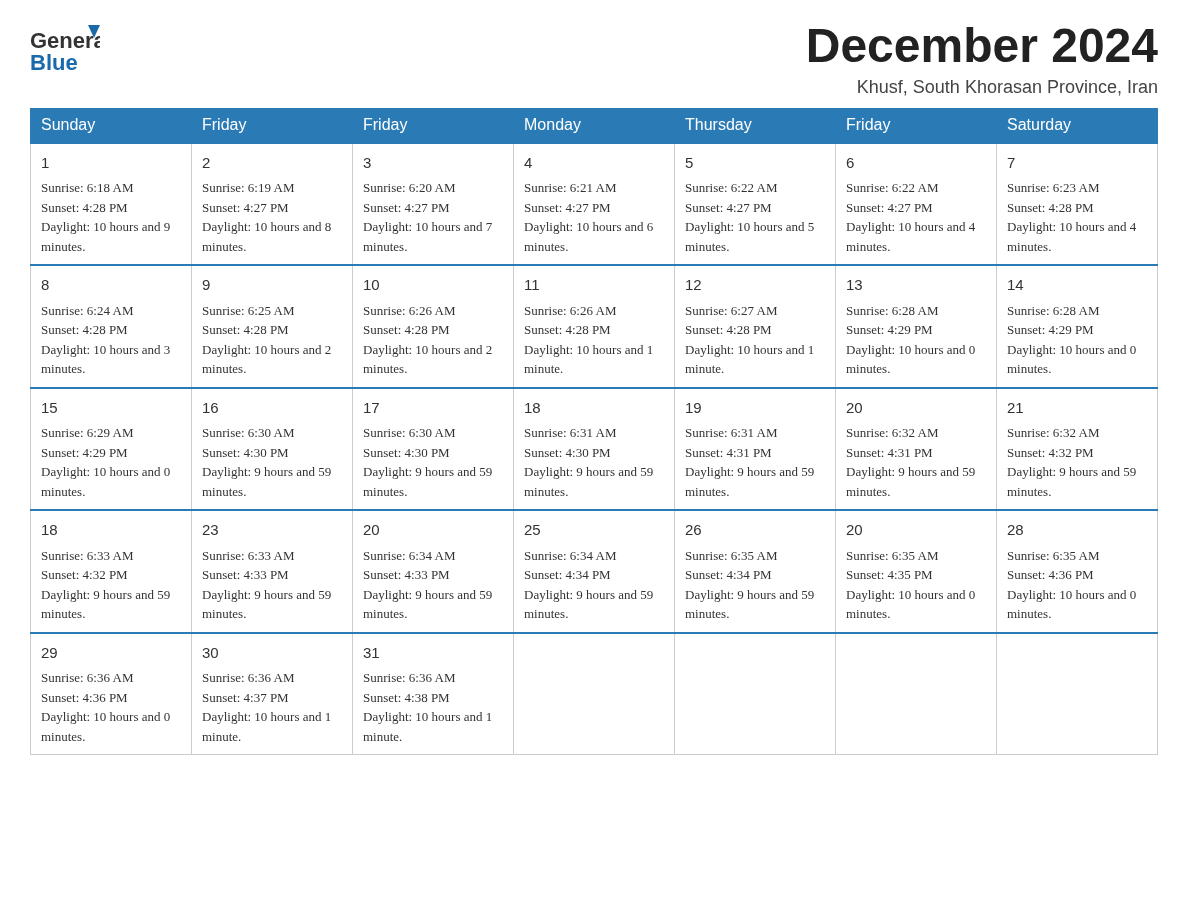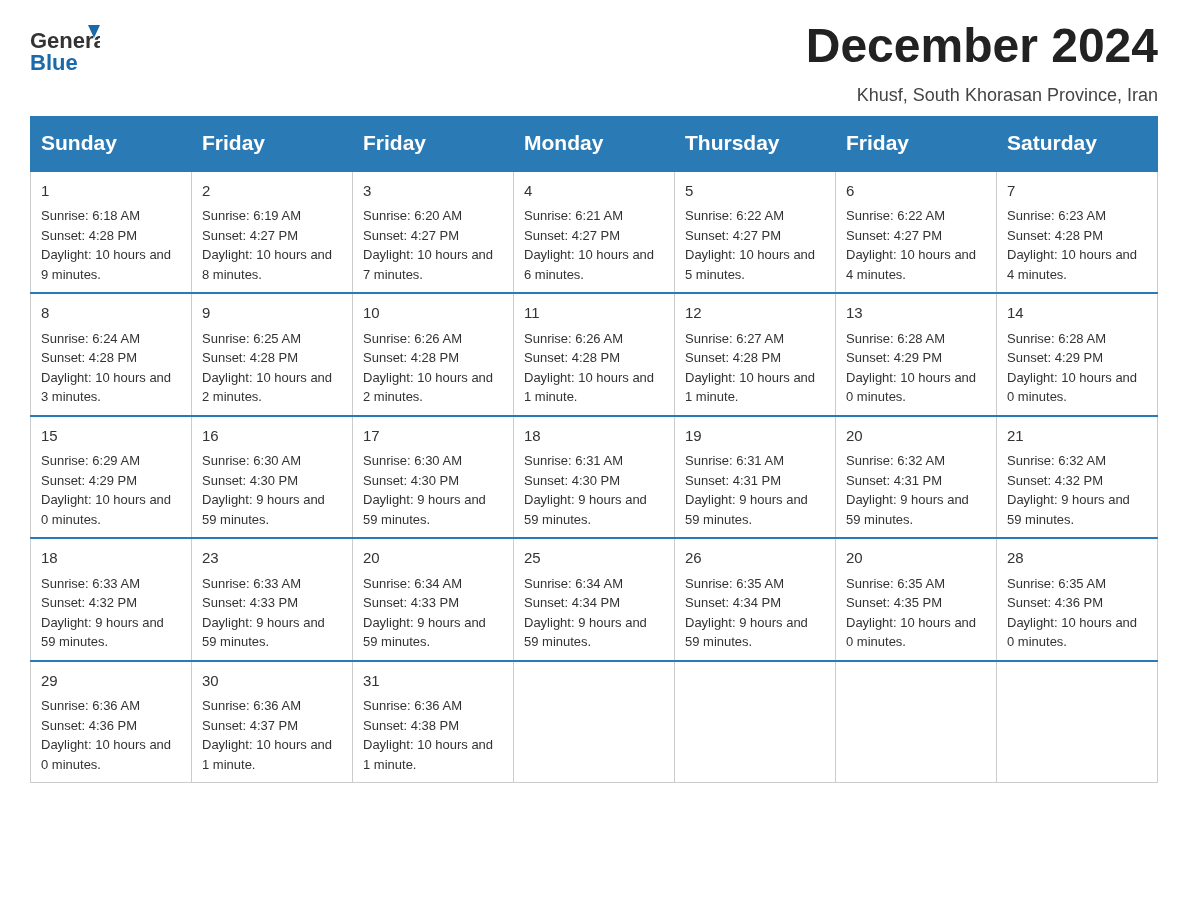--- a/index.html
+++ b/index.html
@@ -22,33 +22,33 @@
     .month-title {
       font-size: 48px;
       font-weight: bold;
       color: #222;
       line-height: 1.1;
       margin-left: 44px;
     }
     .location {
       font-size: 18px;
       color: #444;
-      margin-top: 12px;
+      margin-top: 4px;
     }
     .calendar {
       width: 100%;
       border-collapse: collapse;
       margin-top: 10px;
     }
     .calendar th {
       background-color: #2a7ab5;
       color: #fff;
-      font-size: 21px;
-      font-weight: bold;
-      padding: 14px 10px;
+      font-size: 16px;
+      font-weight: normal;
+      padding: 7px 10px;
       text-align: left;
       border: 1px solid #2a7ab5;
     }
     .calendar td {
       border: 1px solid #ccc;
       vertical-align: top;
       padding: 8px 10px;
       width: 14.28%;
       font-size: 13px;
       color: #333;
@@ -63,20 +63,21 @@
     }
     .day-num {
       font-size: 15px;
       font-weight: normal;
       display: block;
       margin-bottom: 4px;
     }
     .day-info {
       font-size: 13px;
       color: #333;
+      font-family: Liberation Serif, serif;
     }
     .empty-cell {
       background: #fff;
     }
     .logo-wrapper {
       display: flex;
       flex-direction: column;
       align-items: flex-start;
     }
     .logo-row {

